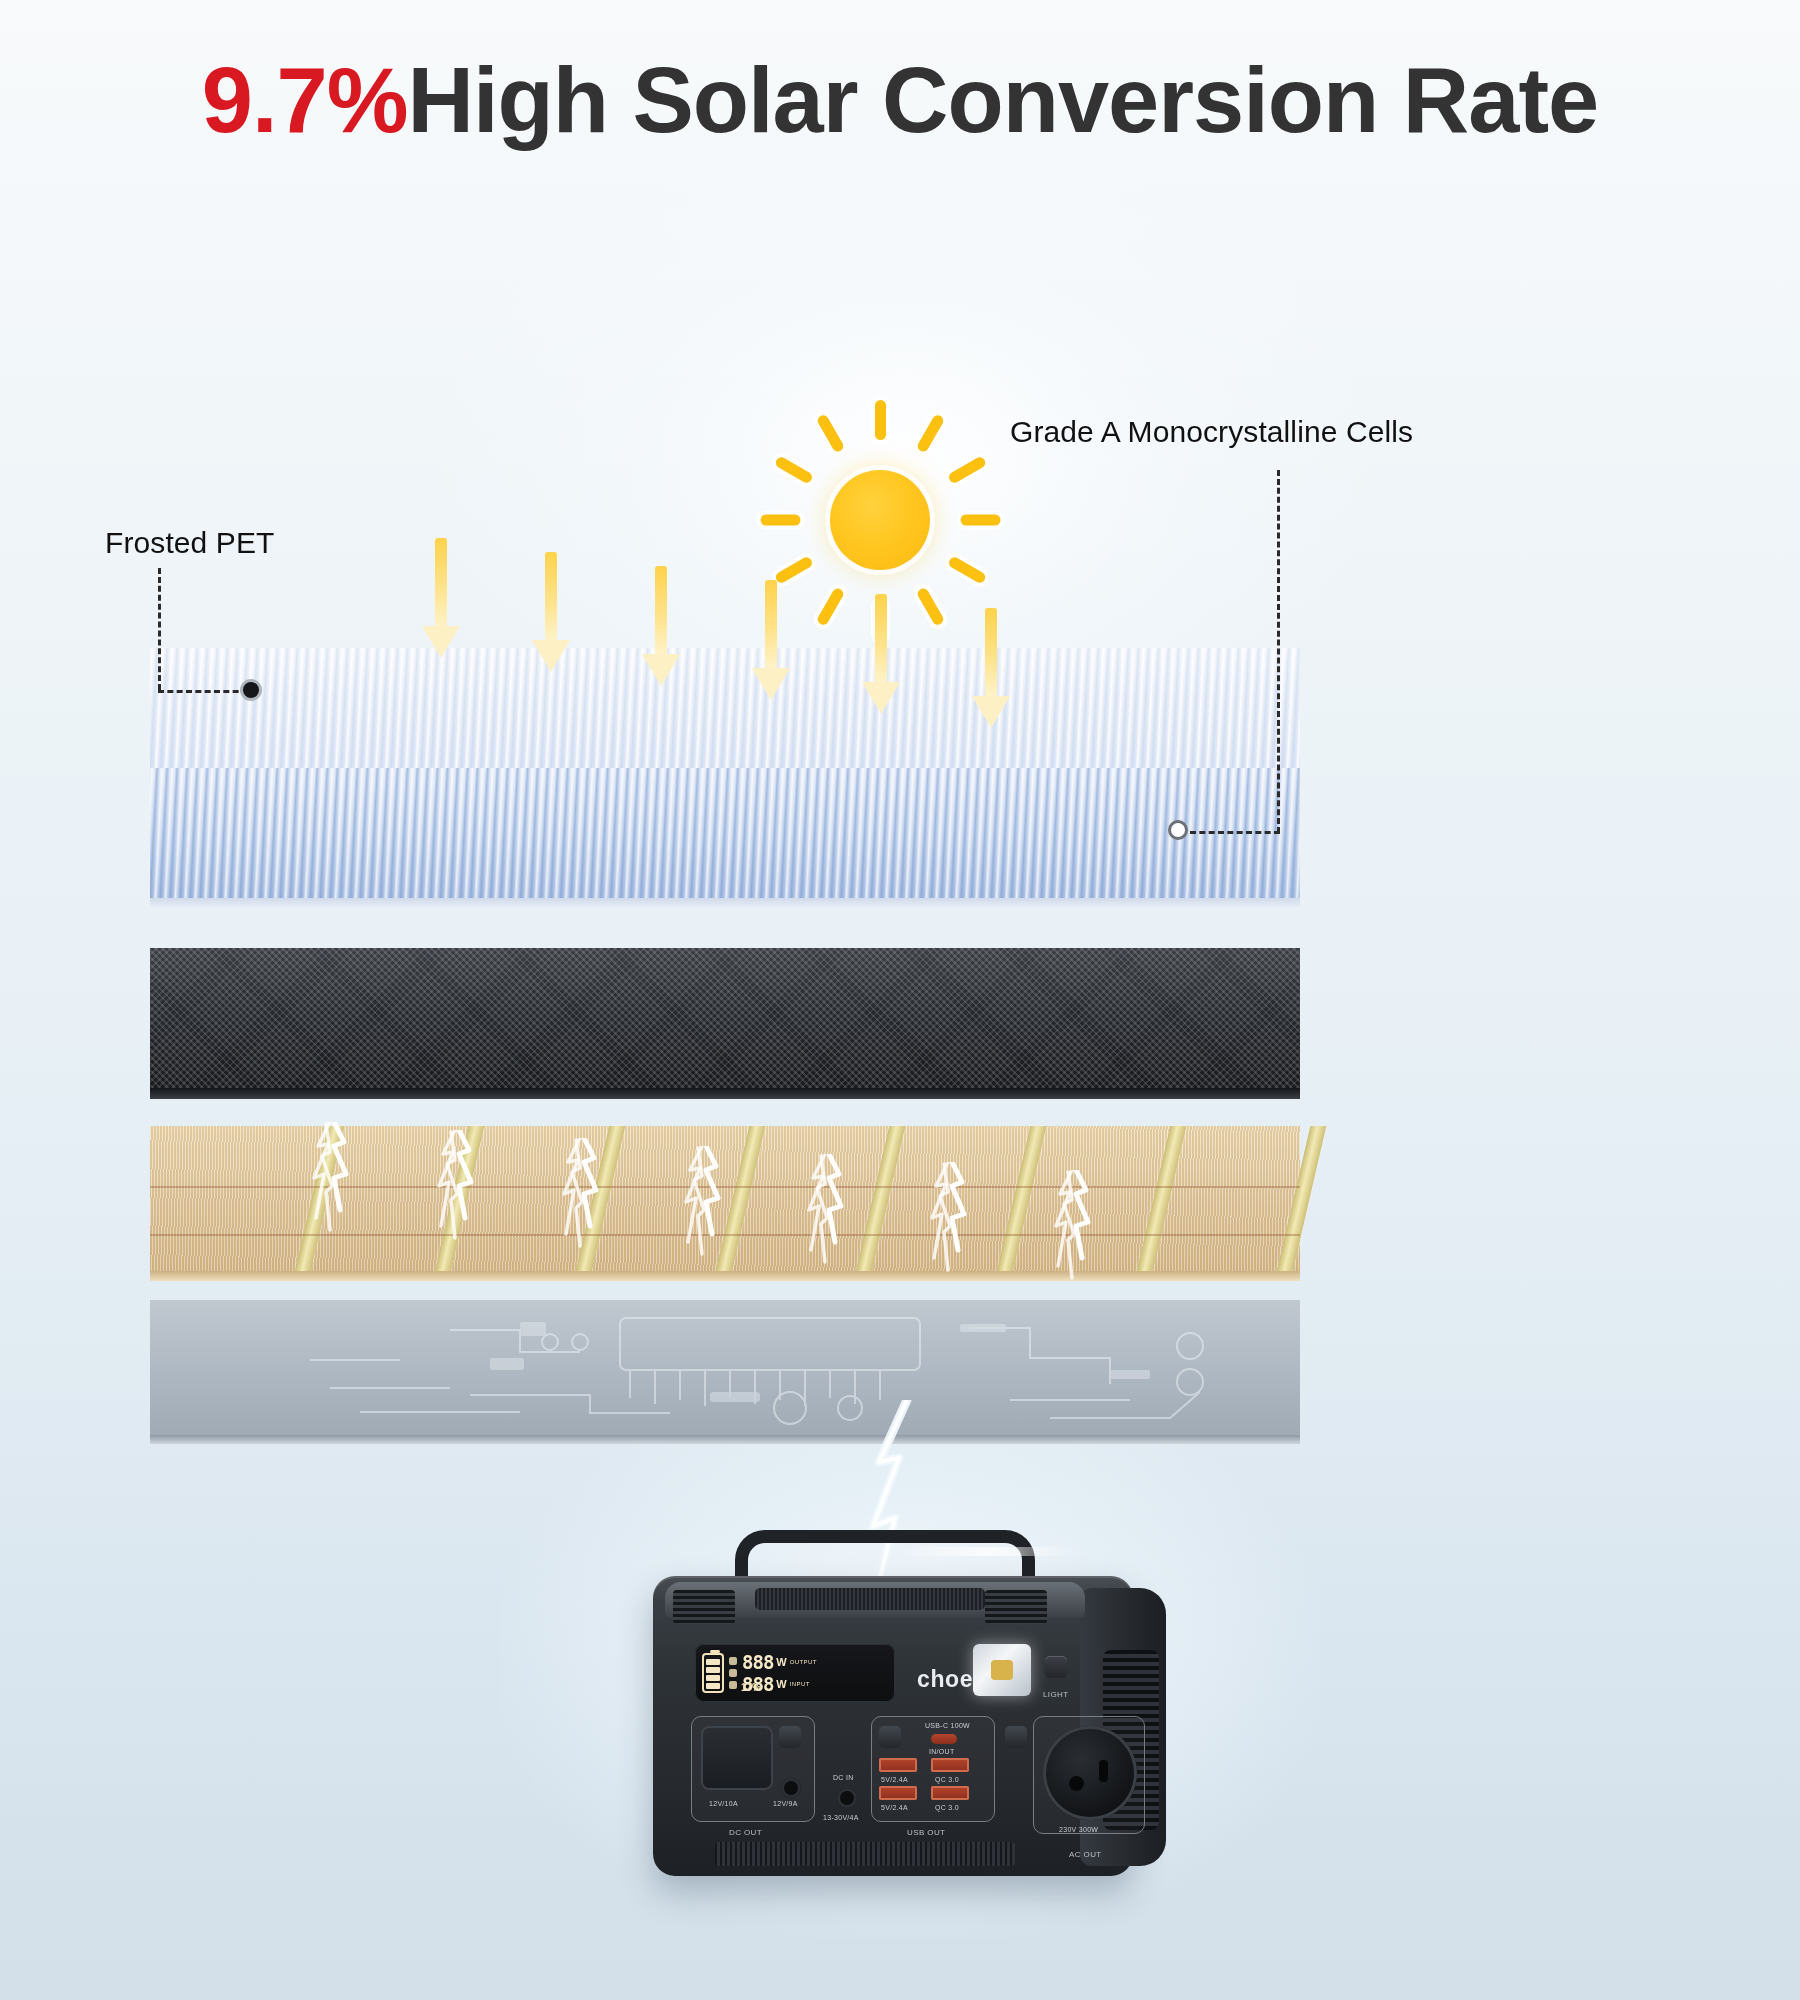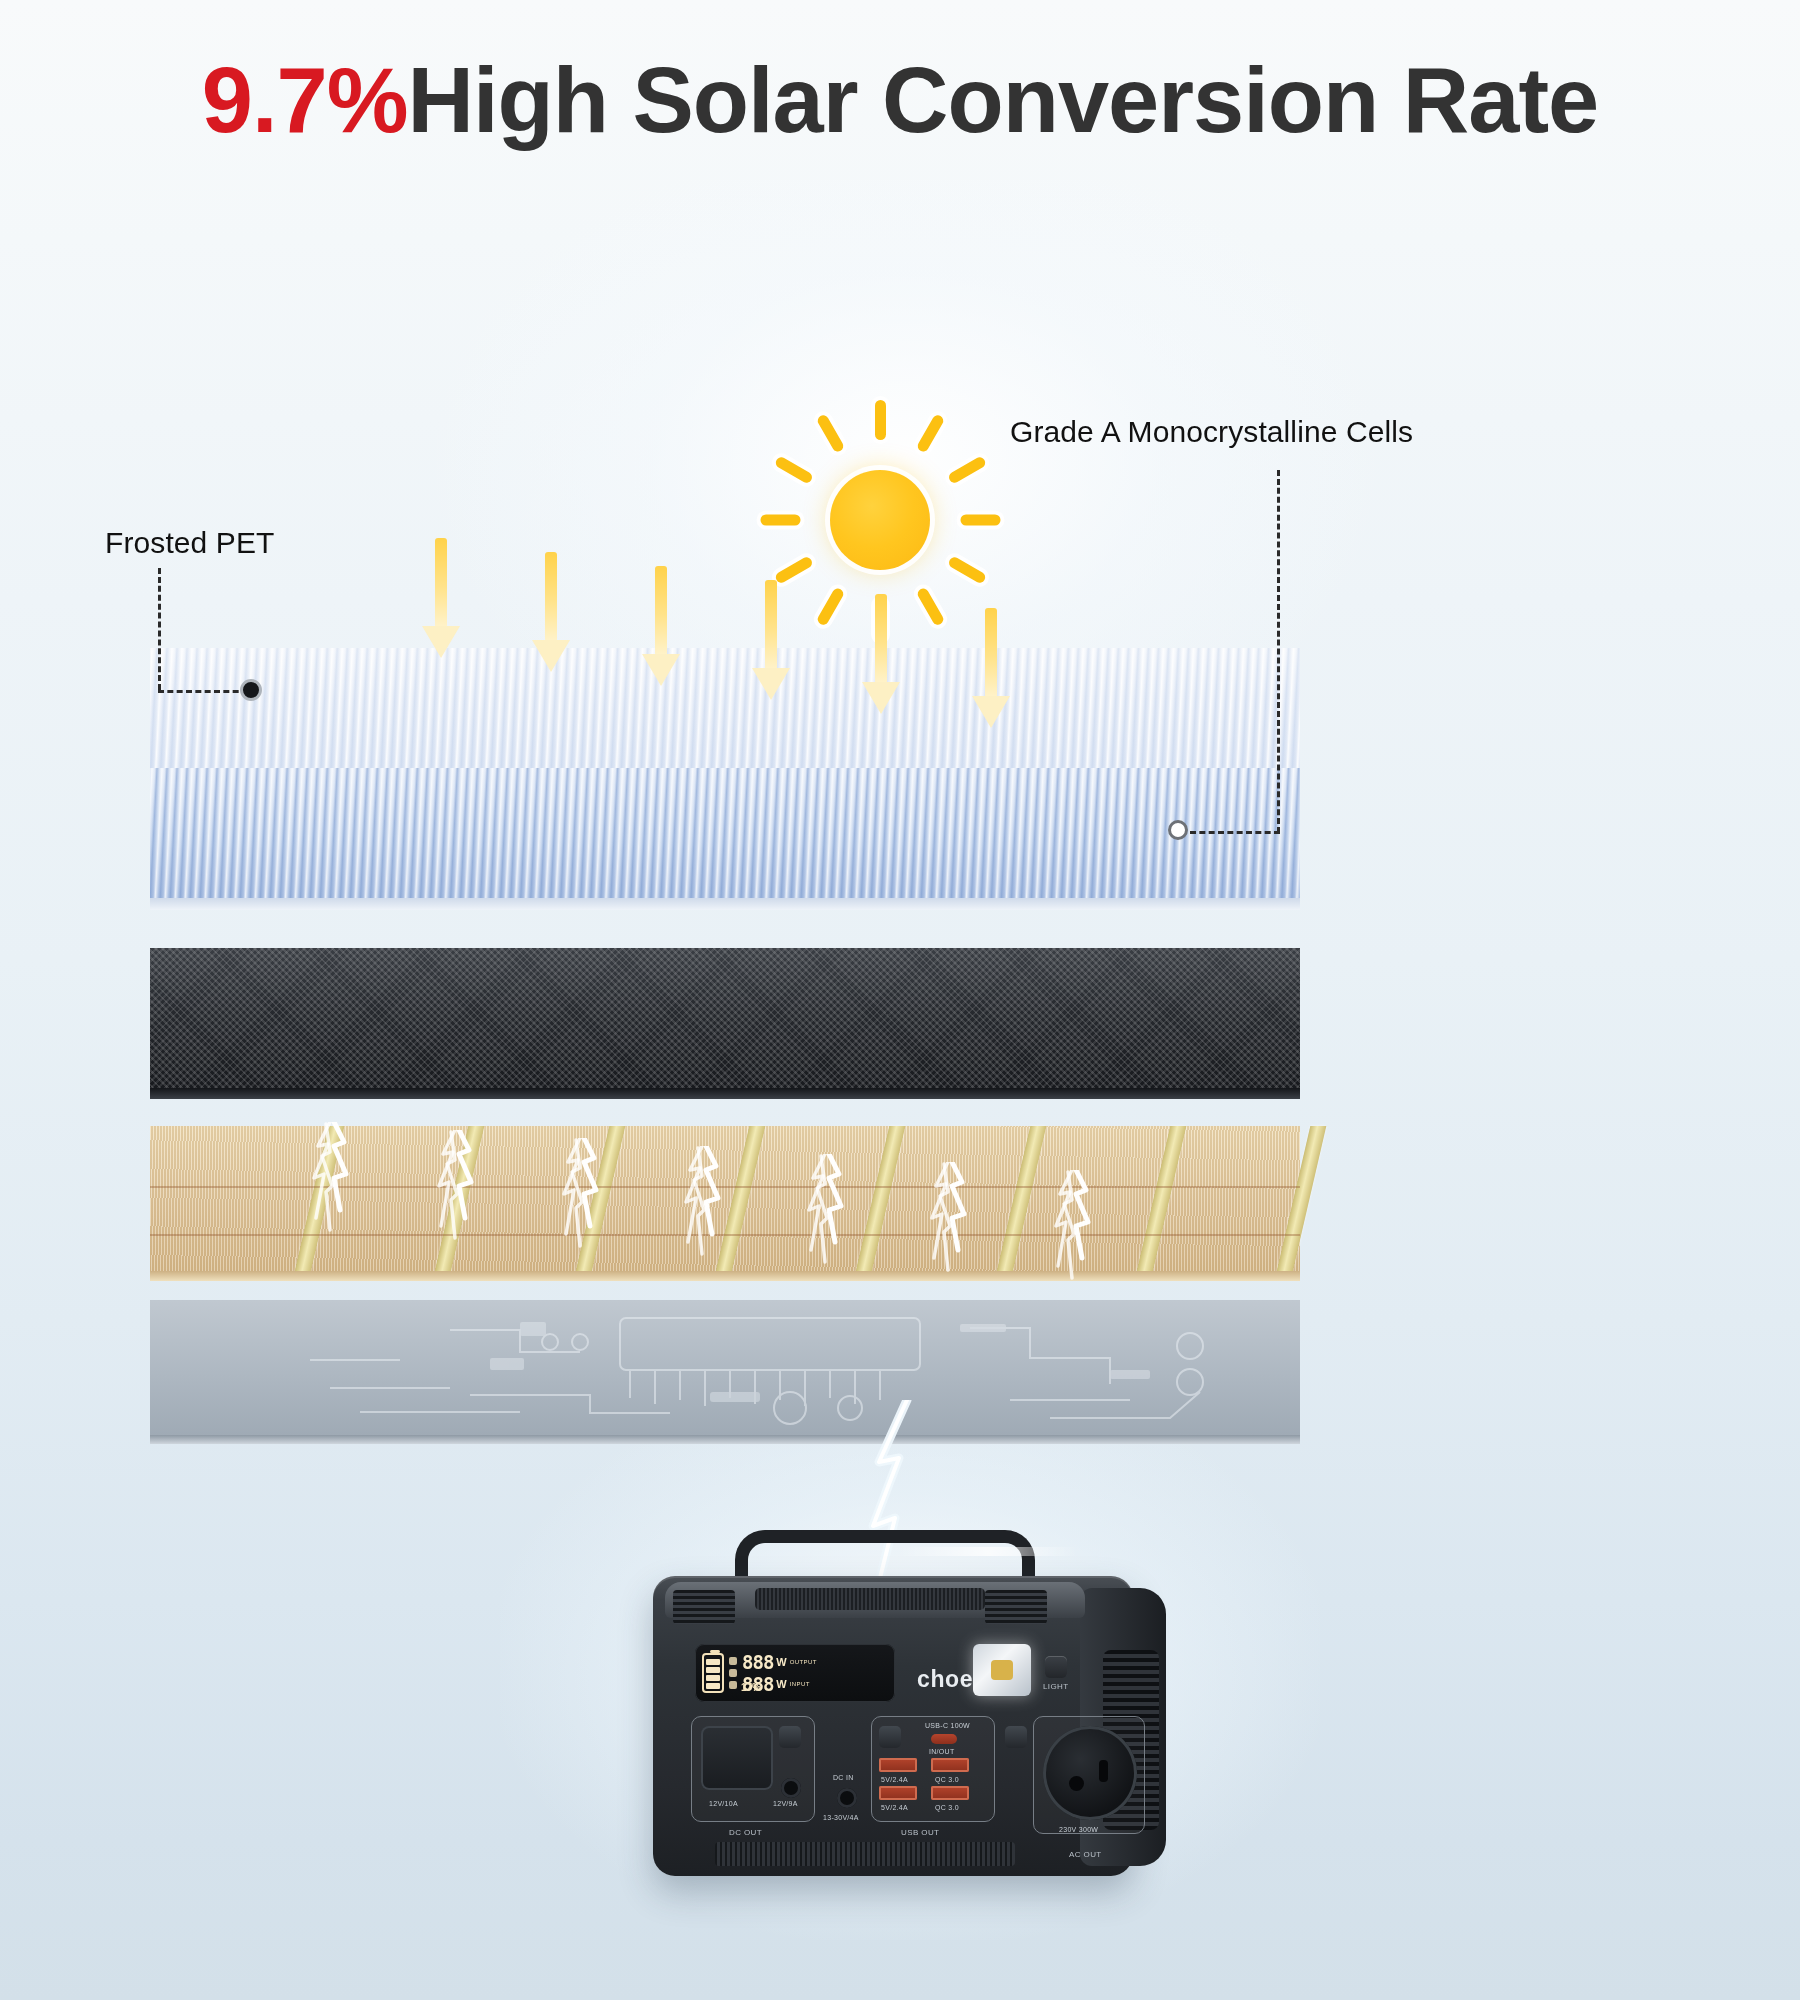--- a/index.html
+++ b/index.html
@@ -460,21 +460,21 @@
     </div>
     <span class="pctv" style="position:absolute;left:46px;top:38px;">17%</span>
   </div>
 
   <div class="brand">choetech</div>
 
   <div class="led">
       <div class="led-chip"></div>
     </div>
   <div class="led-btn"></div>
-  <div class="lbl-b" style="left:418px; top:152px;">LIGHT</div>
+  <div class="lbl-b" style="left:418px; top:160px;">LIGHT</div>
 
   <div class="panelbox" style="left:66px; top:186px; width:124px; height:106px;"></div>
   <div class="dcsock" style="left:76px; top:196px; width:72px; height:64px;"></div>
   <div class="sqbtn" style="left:154px; top:196px;"></div>
   <div class="barrel" style="left:156px; top:248px;"></div>
   <div class="lbl" style="left:84px;  top:270px;">12V/10A</div>
   <div class="lbl" style="left:148px; top:270px;">12V/9A</div>
   <div class="lbl-b" style="left:104px; top:298px;">DC OUT</div>
 
   <div class="lbl" style="left:208px; top:244px;">DC IN</div>
@@ -488,21 +488,21 @@
   <div class="lbl" style="left:304px; top:218px;">IN/OUT</div>
 
   <div class="usb" style="left:254px; top:228px;"></div>
   <div class="lbl" style="left:256px; top:246px;">5V/2.4A</div>
   <div class="usb" style="left:254px; top:256px;"></div>
   <div class="lbl" style="left:256px; top:274px;">5V/2.4A</div>
   <div class="usb" style="left:306px; top:228px;"></div>
   <div class="lbl" style="left:310px; top:246px;">QC 3.0</div>
   <div class="usb" style="left:306px; top:256px;"></div>
   <div class="lbl" style="left:310px; top:274px;">QC 3.0</div>
-  <div class="lbl-b" style="left:276px; top:298px;">USB OUT</div>
+  <div class="lbl-b" style="left:282px; top:298px;">USB OUT</div>
 
   <div class="sqbtn" style="left:380px; top:196px;"></div>
   <div class="panelbox" style="left:408px; top:186px; width:112px; height:118px;"></div>
   <div class="acsock" style="left:418px; top:196px;">
     <div class="acpin" style="left:26px; top:50px;"></div>
     <div class="acpin" style="left:56px; top:34px; width:9px; height:22px; border-radius:4px;"></div>
   </div>
   <div class="lbl" style="left:434px; top:296px;">230V 300W</div>
   <div class="lbl-b" style="left:444px; top:320px;">AC OUT</div>
 </div>

